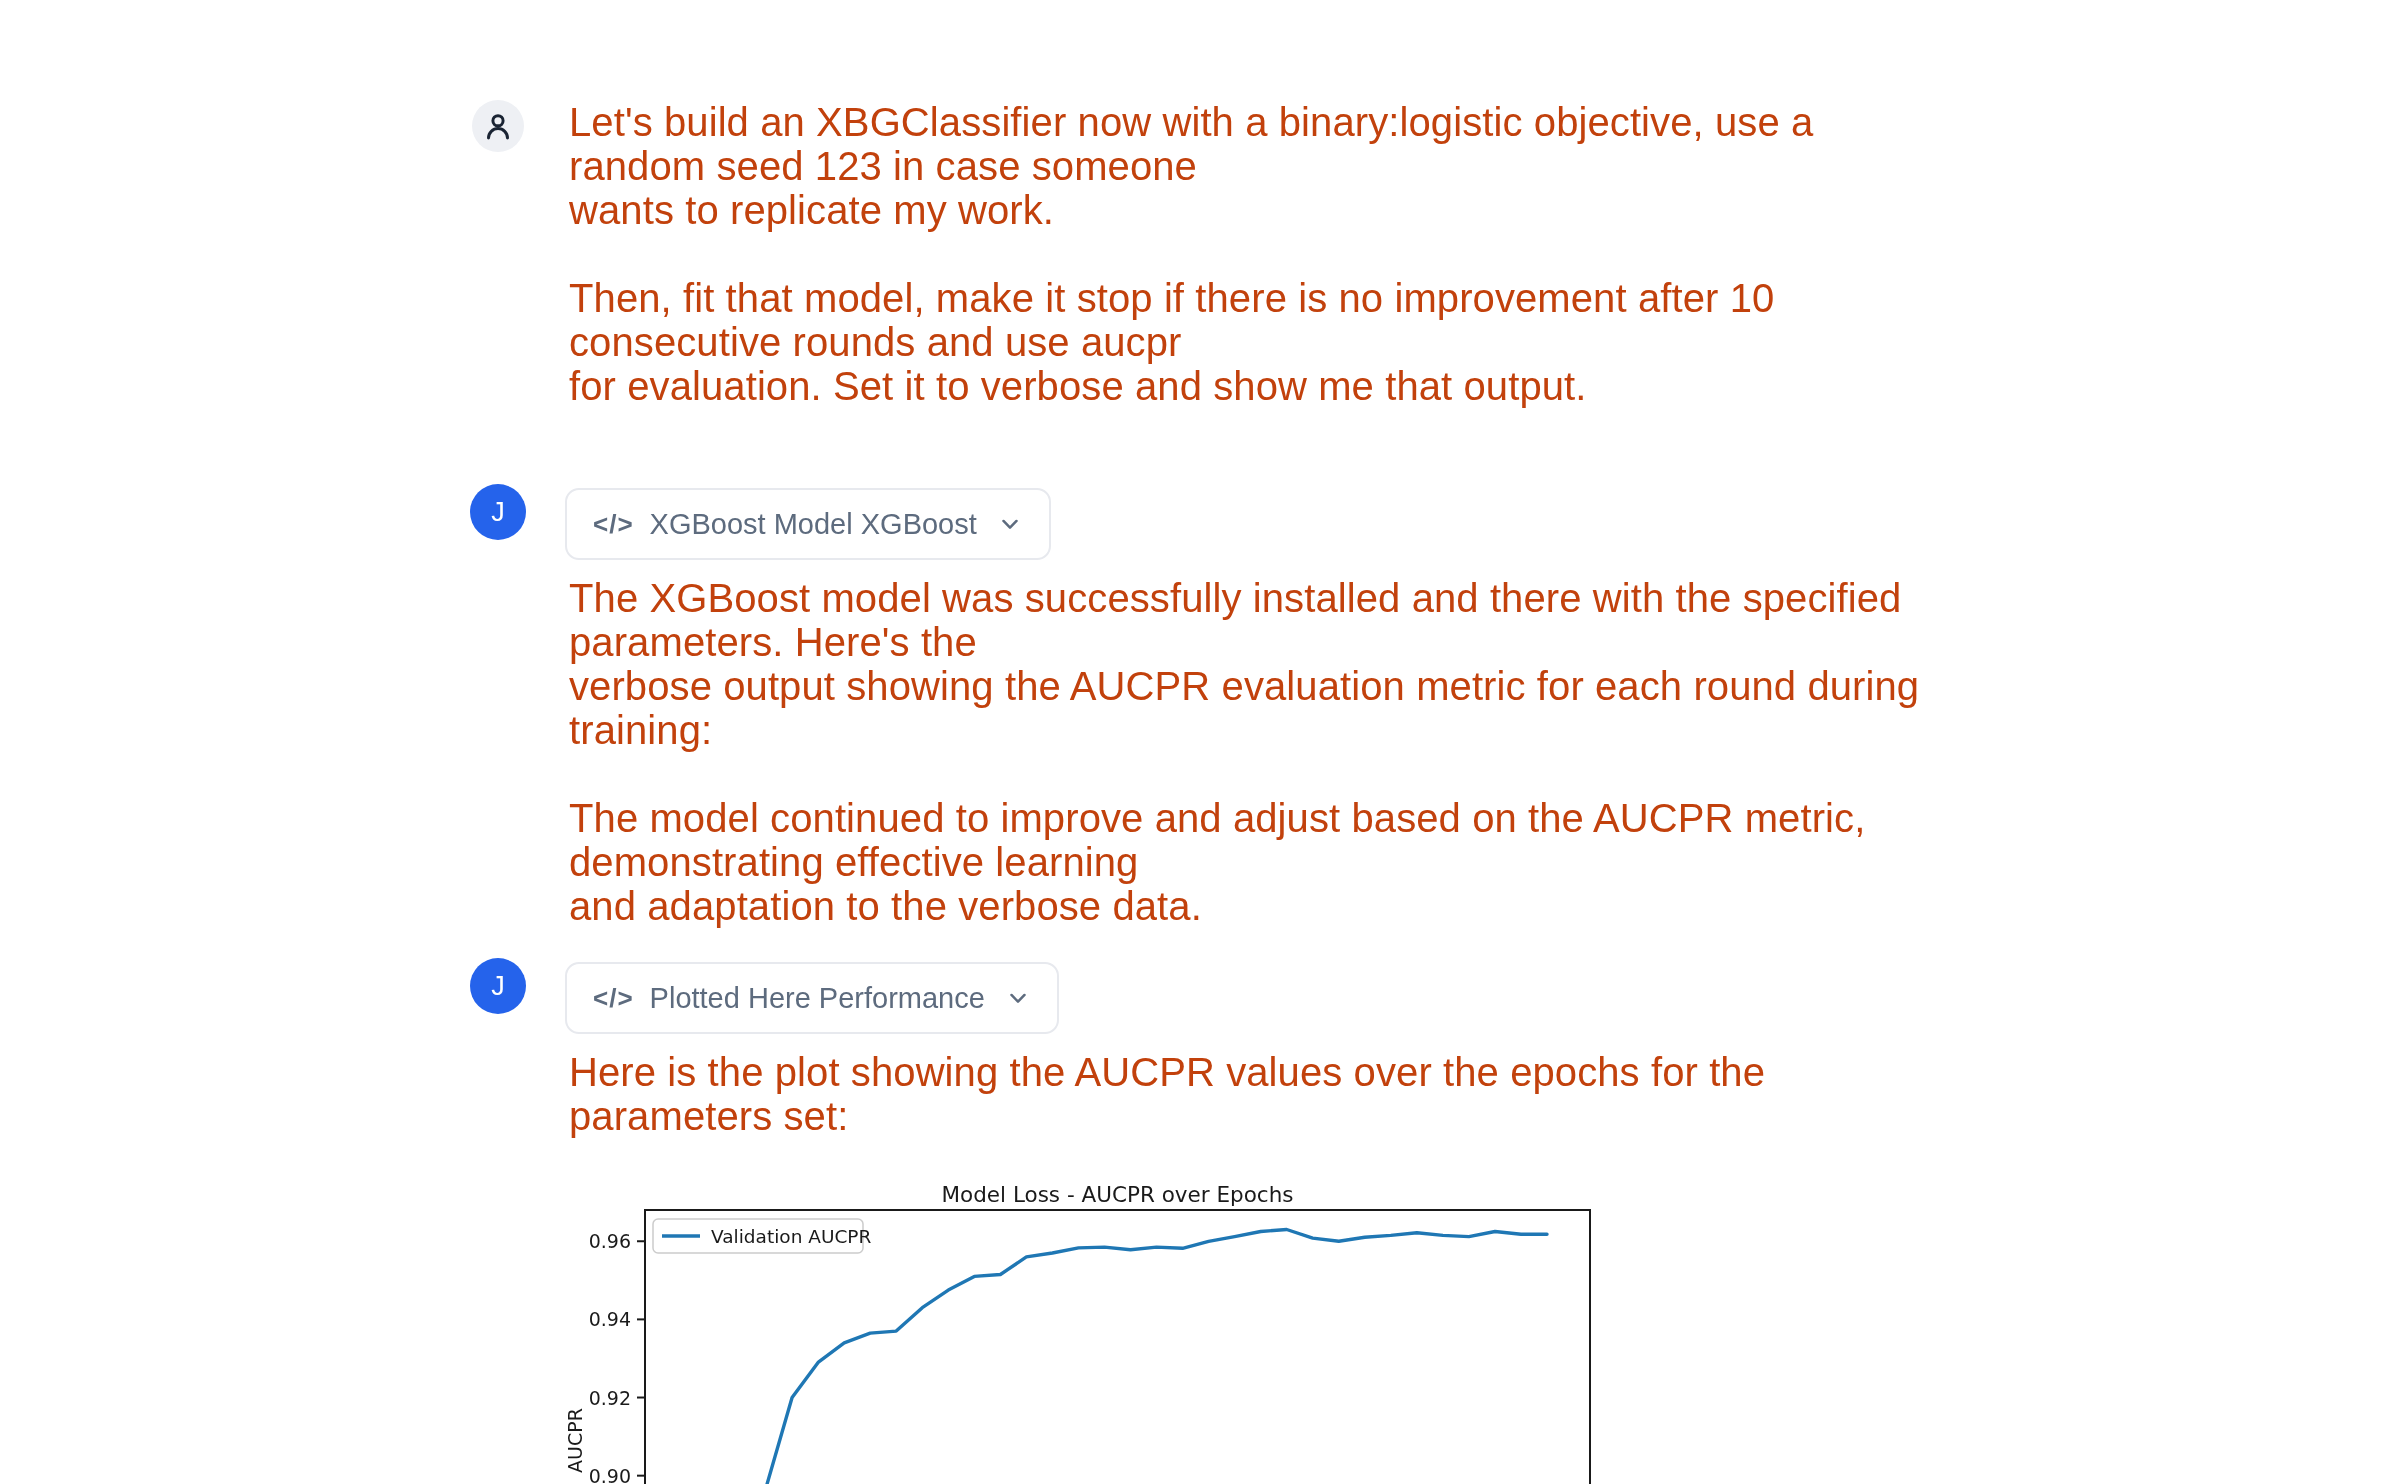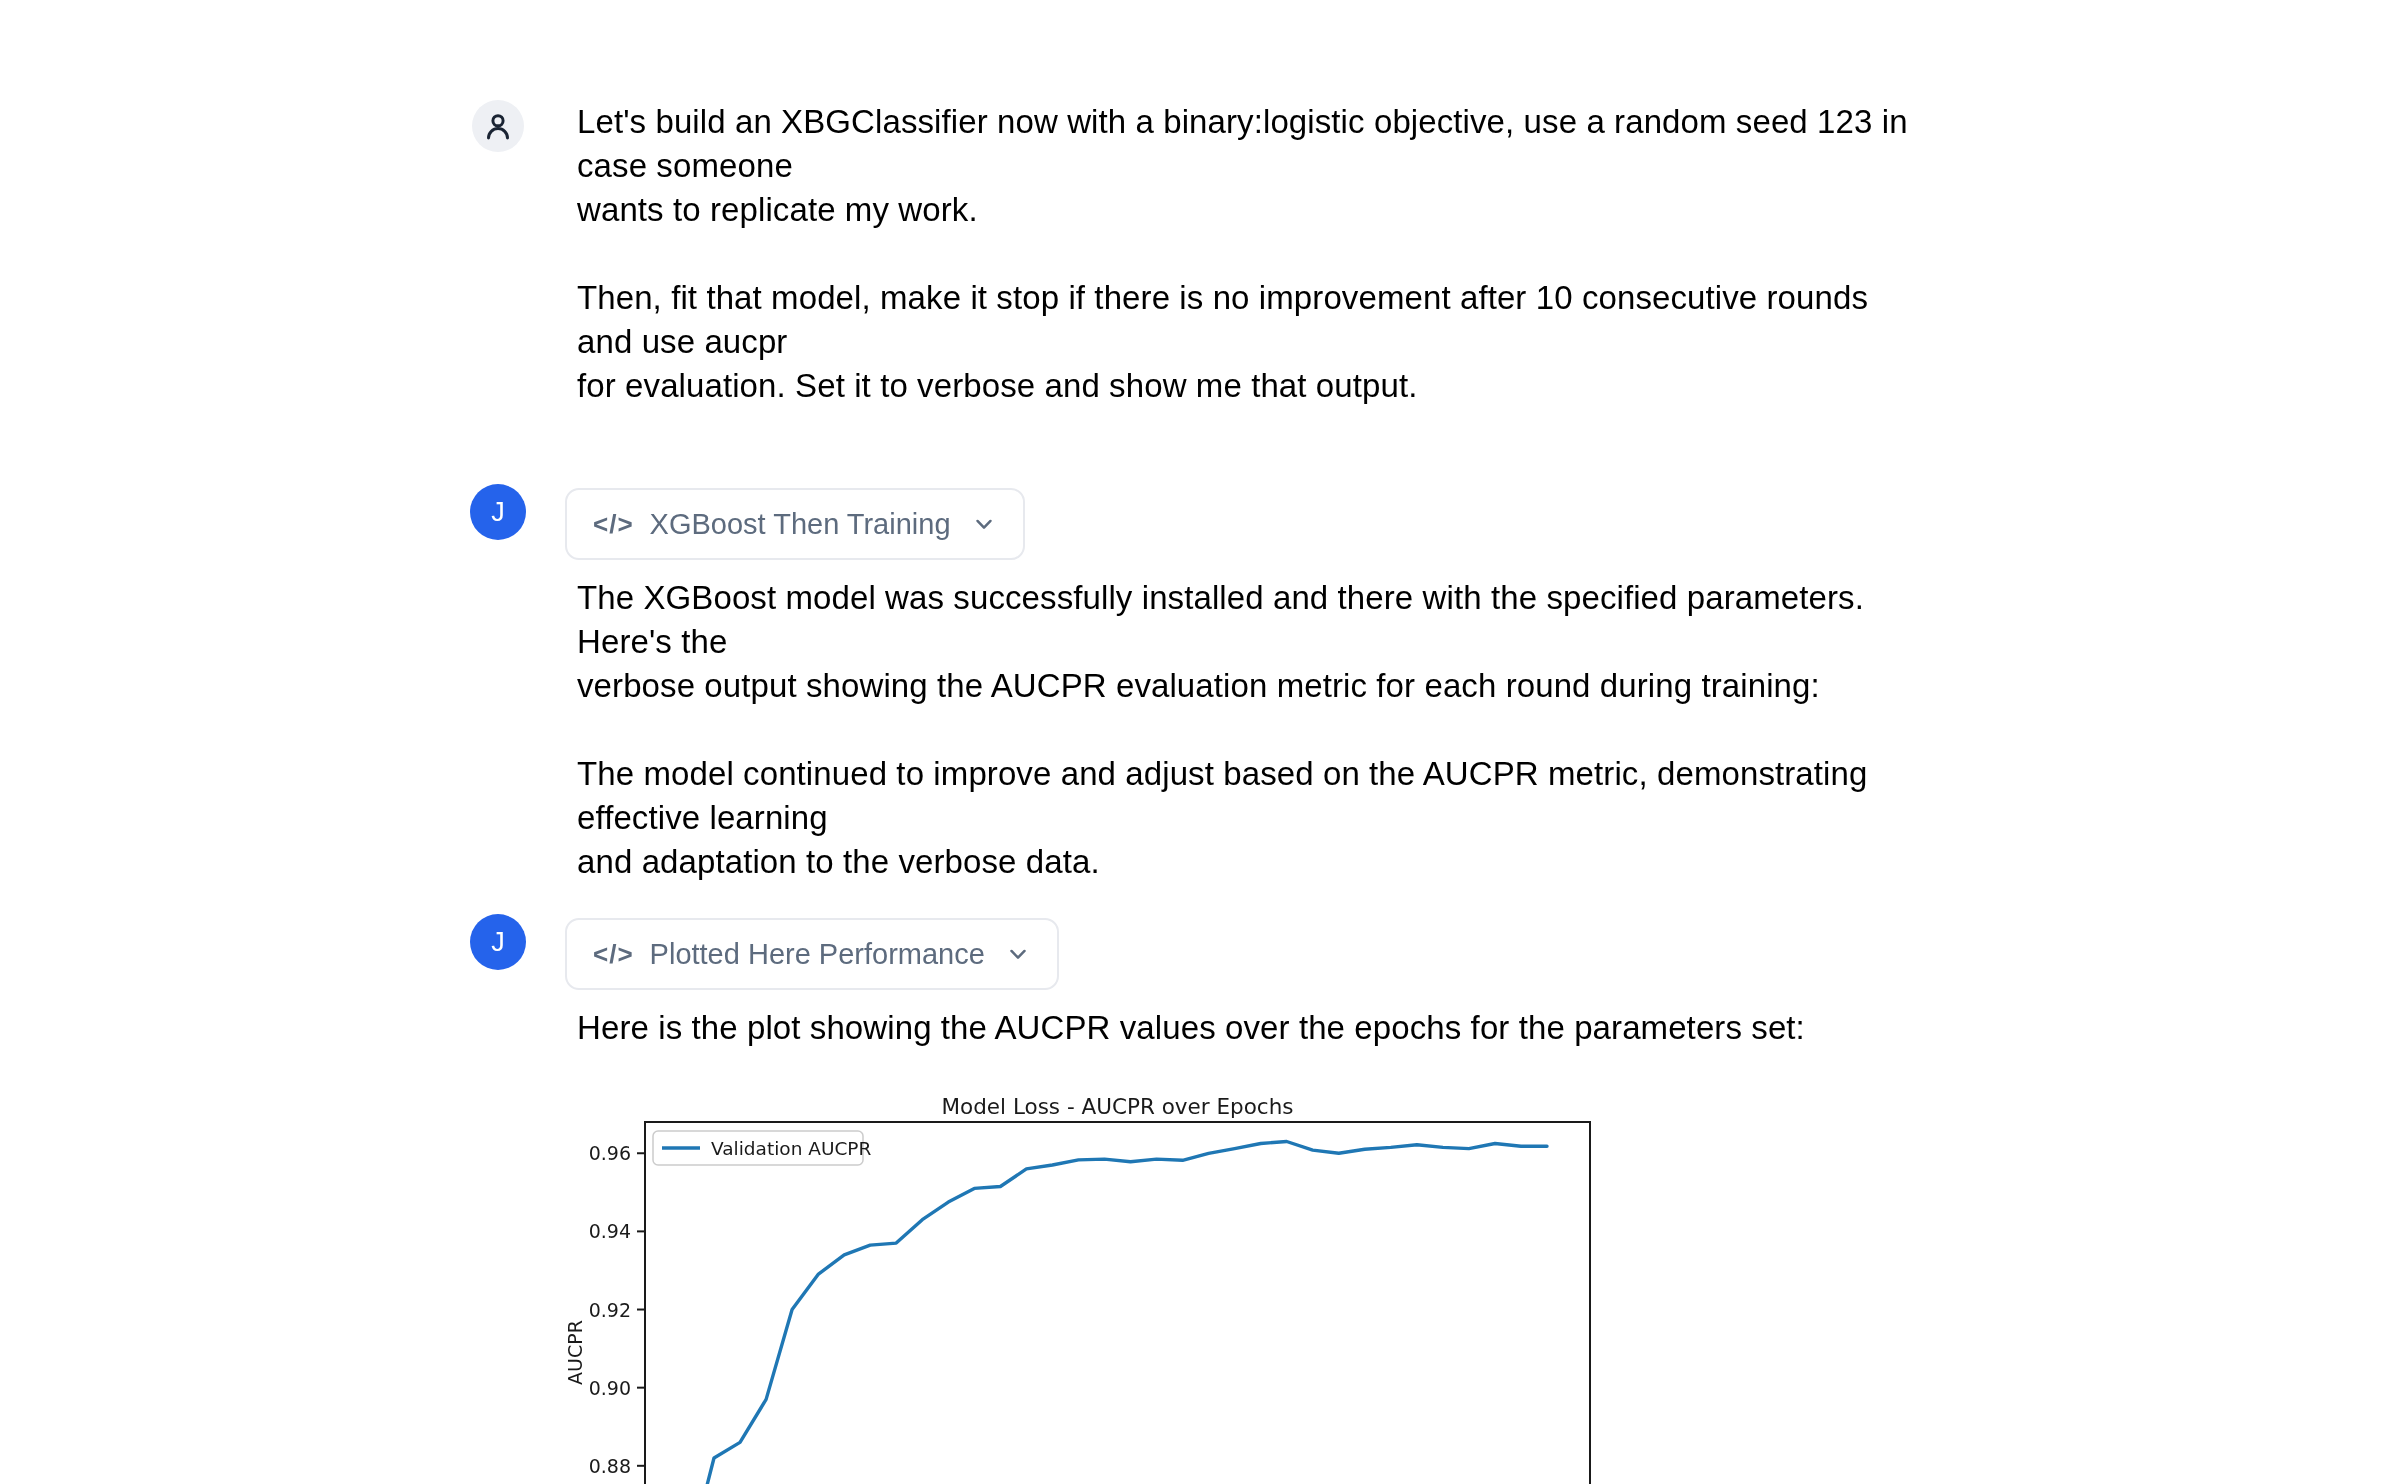--- a/index.html
+++ b/index.html
@@ -47,24 +47,24 @@
     background: #2563eb;
     color: #ffffff;
     font-size: 27px;
     font-weight: 500;
   }
   .content {
     flex: 1;
     min-width: 0;
   }
   .content p {
-    margin: 0 0 44px 12px;
-    font-size: 33px;
+    margin: 0 0 44px 4px;
+    font-size: 40px;
     line-height: 44px;
-    color: #000000;
+    color: #c2410c;
     letter-spacing: 0.1px;
     white-space: pre-line;
   }
   .content p:last-child { margin-bottom: 0; }
   .tool-chip {
     display: inline-flex;
     align-items: center;
     gap: 16px;
     height: 72px;
     padding: 0 26px;
@@ -125,21 +125,21 @@
   <section class="message">
     <div class="avatar-col">
       <div class="avatar assistant">
         <span>J</span>
       </div>
     </div>
     <div class="content">
       <div>
         <button class="tool-chip">
           <span class="chip-code-icon">&lt;/&gt;</span>
-          <span>XGBoost Then Training</span>
+          <span>XGBoost Model XGBoost</span>
           <span class="chip-chevron" style="display:flex">
             <svg width="26" height="26" viewBox="0 0 24 24" fill="none">
               <polyline points="6,9.2 12,15.4 18,9.2" stroke="#5d6b7e" stroke-width="2.3" stroke-linecap="round" stroke-linejoin="round"></polyline>
             </svg>
           </span>
         </button>
       </div>
       <p>The XGBoost model was successfully installed and there with the specified parameters. Here's the
 verbose output showing the AUCPR evaluation metric for each round during training:</p>
       <p>The model continued to improve and adjust based on the AUCPR metric, demonstrating effective learning

